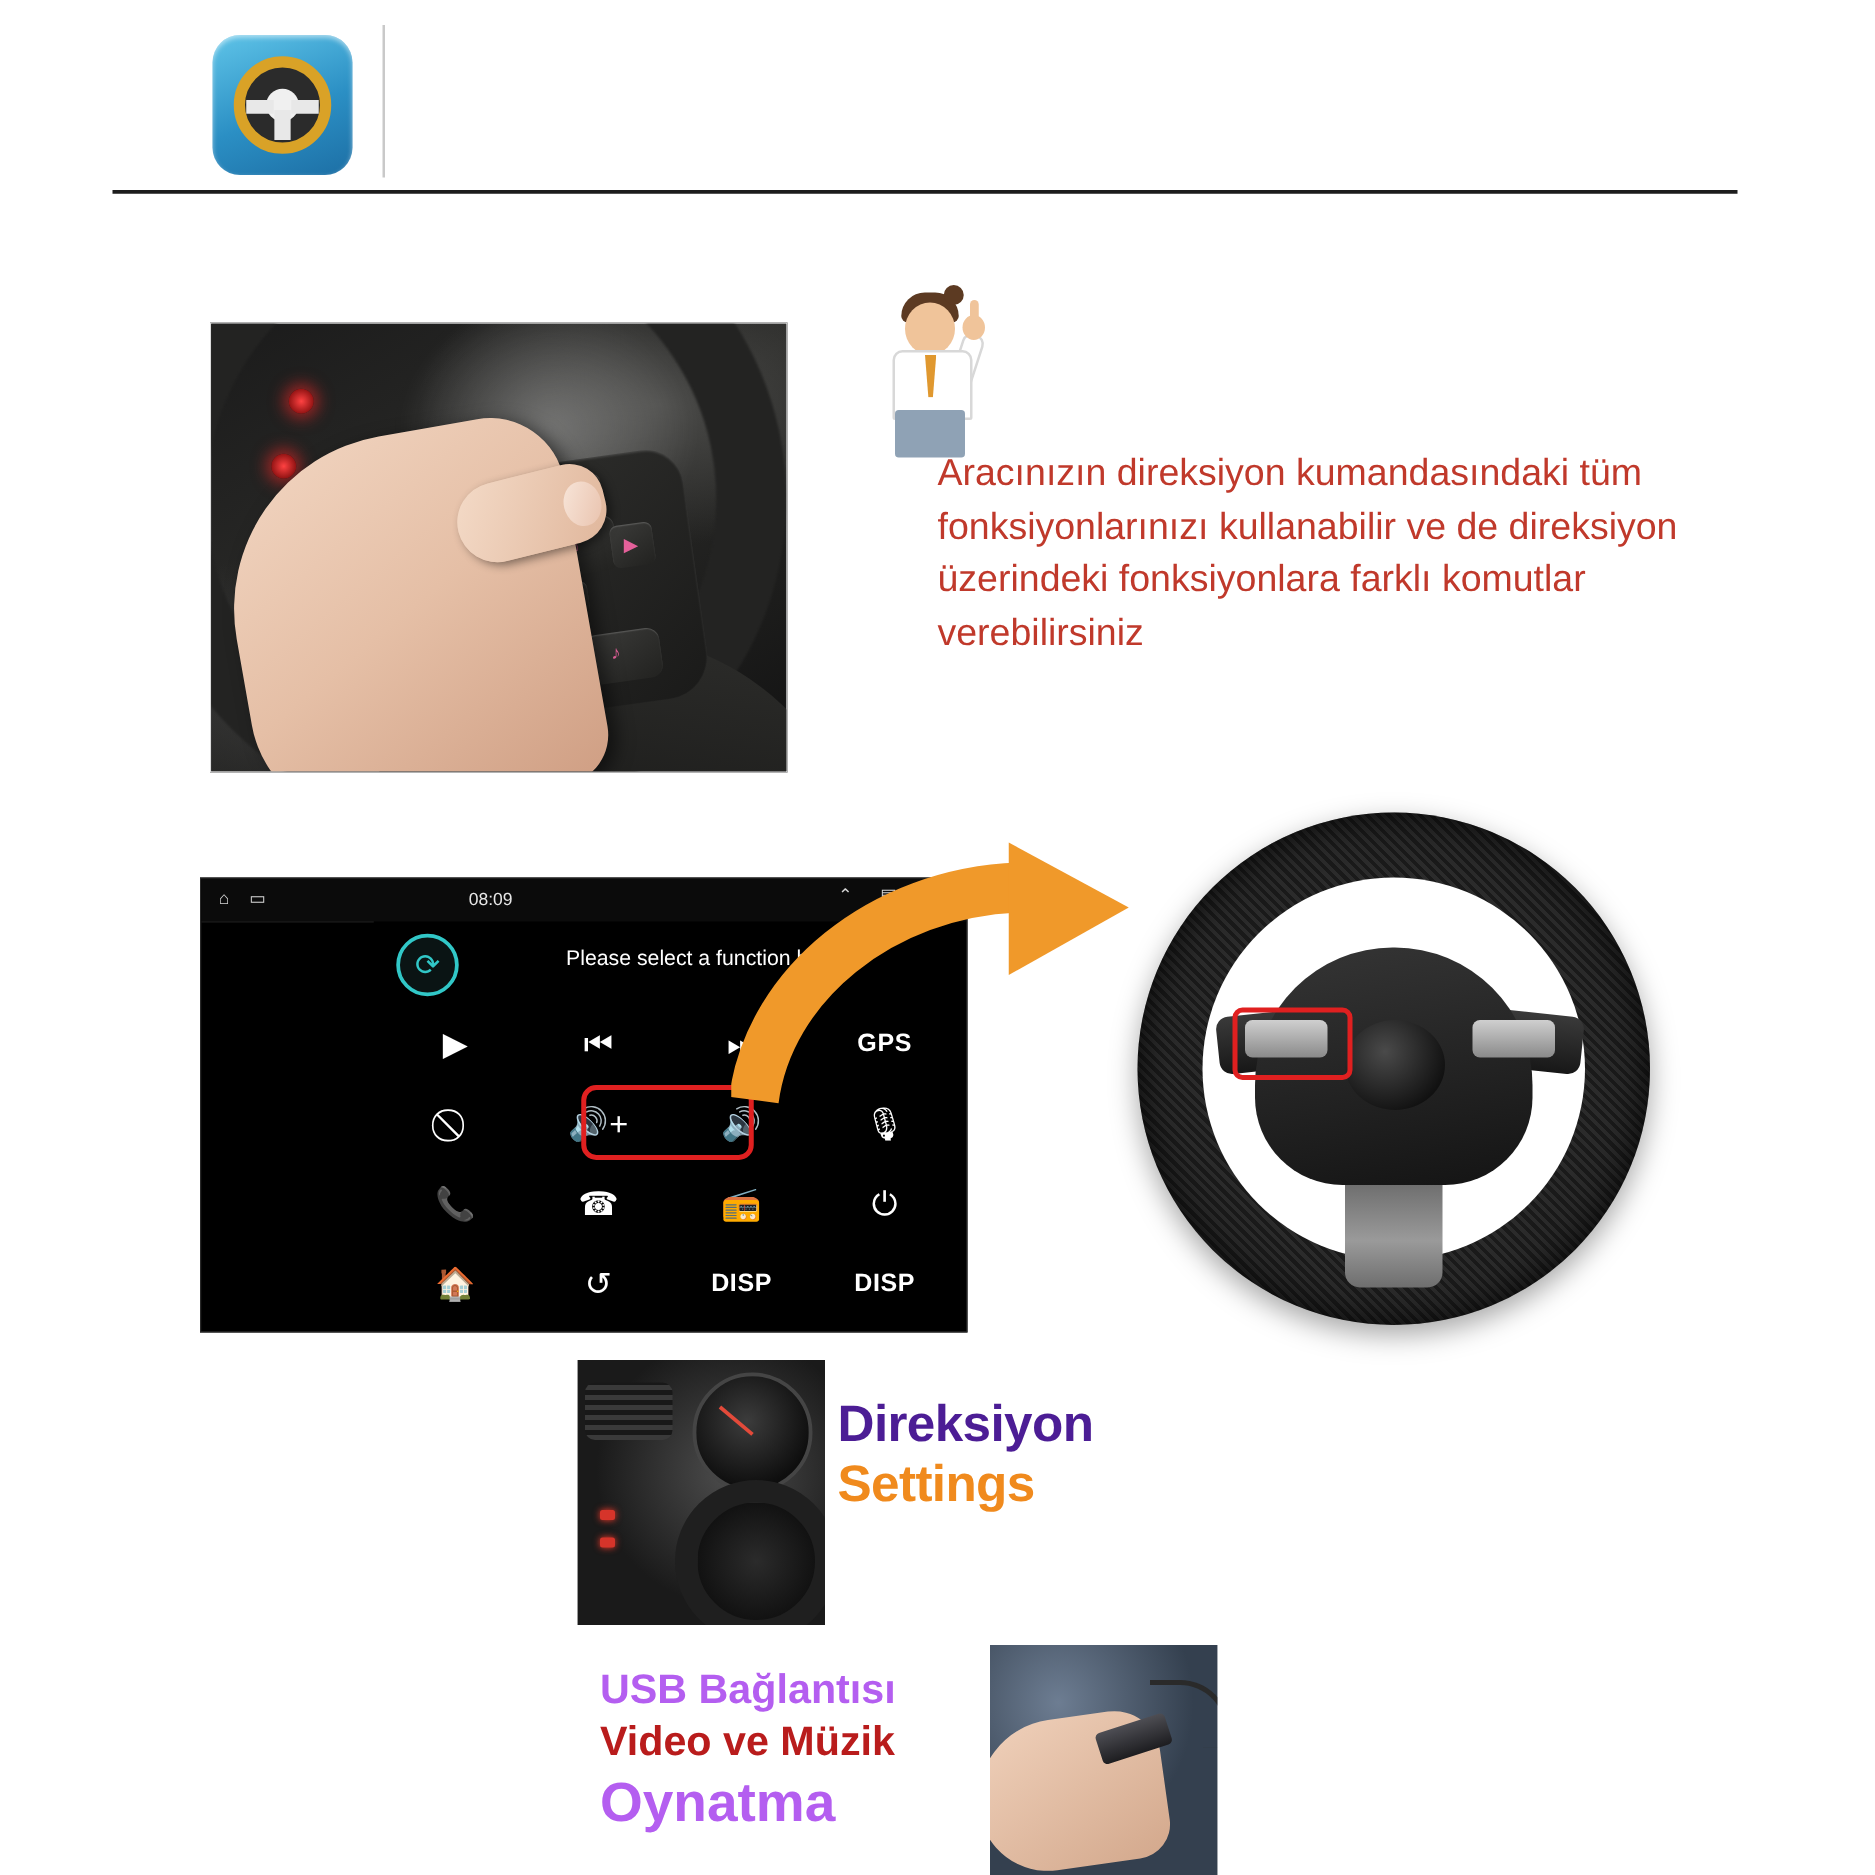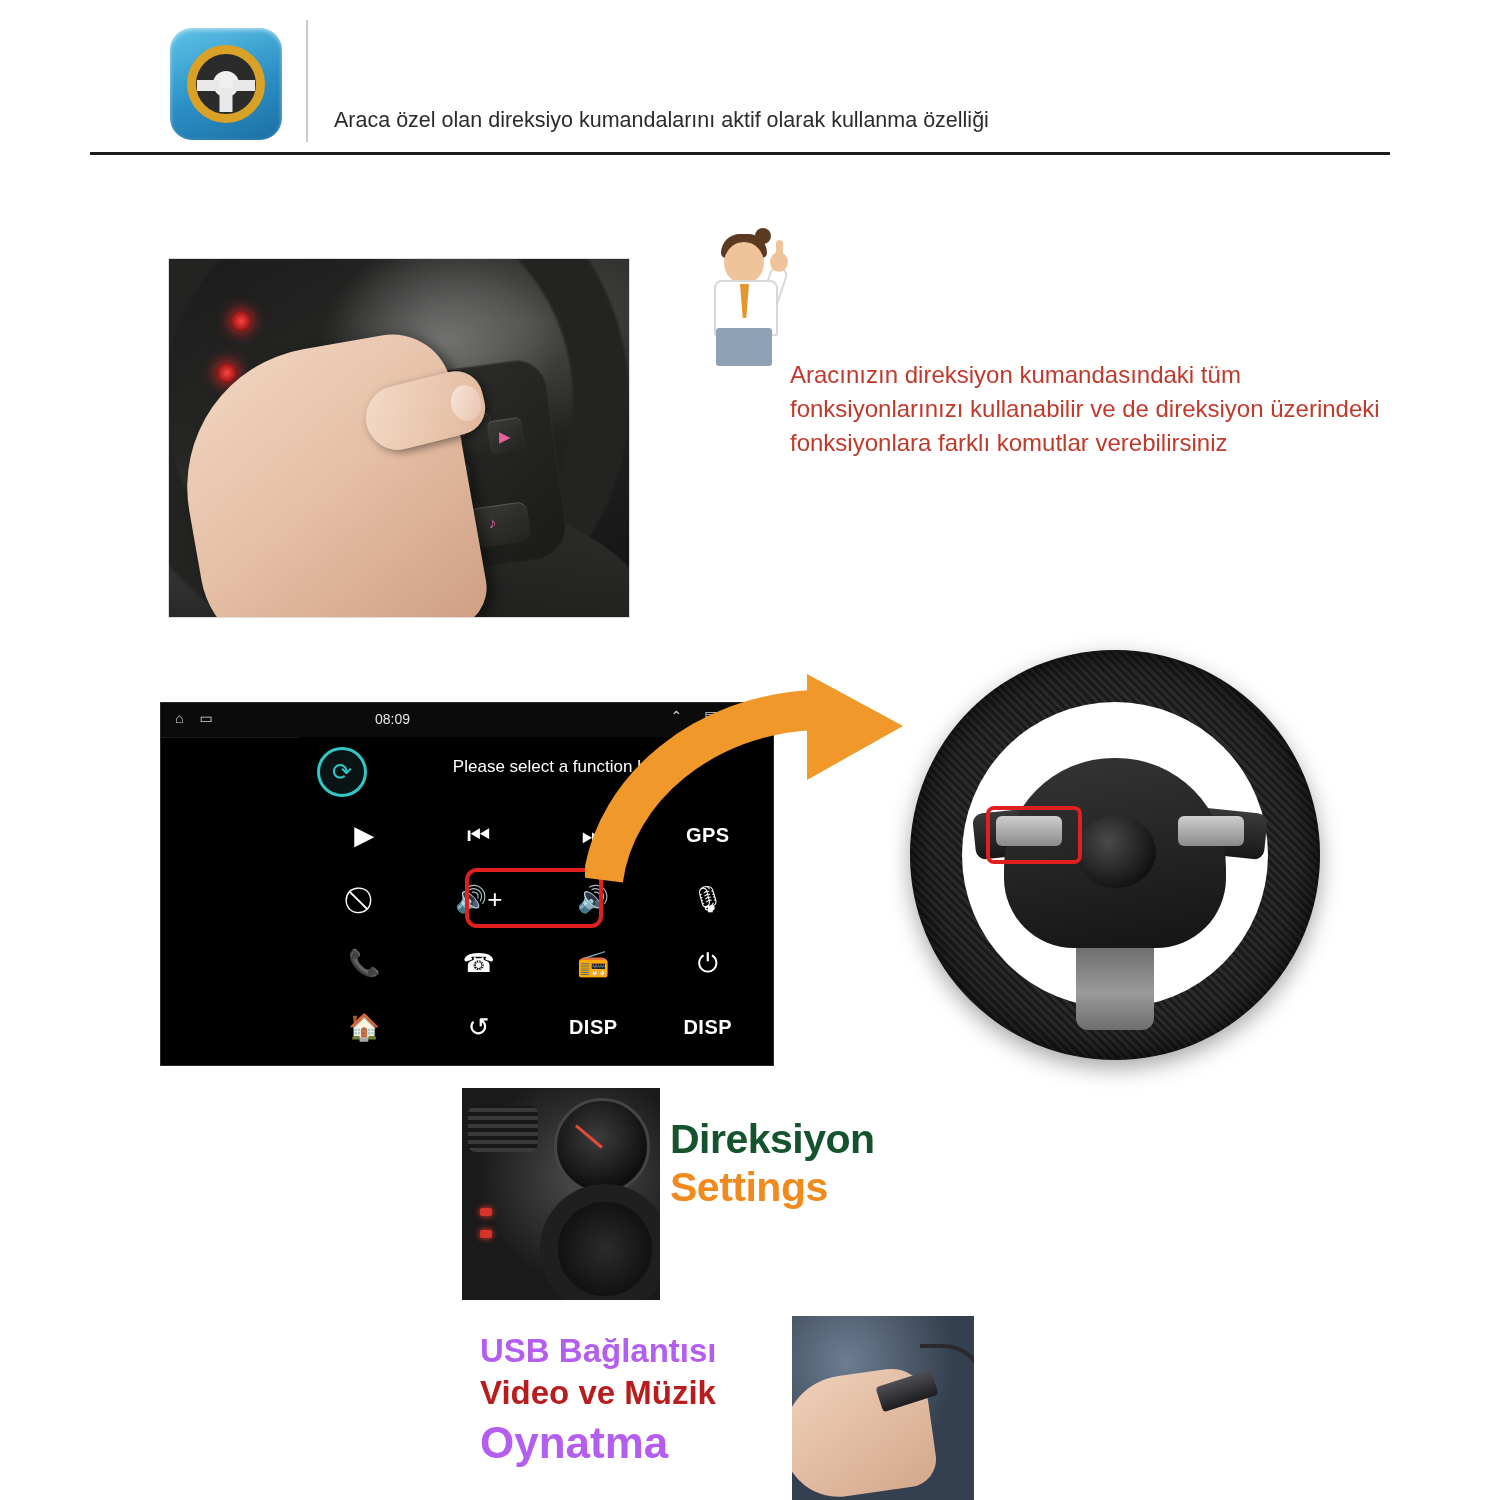--- a/index.html
+++ b/index.html
@@ -281,24 +281,23 @@
     position: absolute; left: 82px; top: 12px;
     width: 7px; height: 16px; border-radius: 4px; background: #f0c49a;
   }
 
   
   .red-text {
     position: absolute;
     left: 750px;
     top: 358px;
     width: 600px;
-    font-size: 24px;
+    font-size: 30px;
     line-height: 1.42;
     color: #c0392b;
-    margin-left: 40px;
   }
 
   
   .headunit {
     position: absolute;
     left: 160px;
     top: 702px;
     width: 612px;
     height: 362px;
     background: #000;
@@ -508,21 +507,21 @@
   }
   .bn-red1, .bn-red2 {
     position: absolute; width: 12px; height: 8px; border-radius: 2px;
     background: #d6342a; box-shadow: 0 0 6px #ff3b2b;
   }
   .bn-red1 { left: 18px; top: 120px; }
   .bn-red2 { left: 18px; top: 142px; }
 
   .bn-t1 {
     position: absolute; left: 208px; top: 28px;
-    font-size: 41px; font-weight: bold; color: #14532d;
+    font-size: 41px; font-weight: bold; color: #4c1d95;
     letter-spacing: -0.5px; white-space: nowrap;
   }
   .bn-t2 {
     position: absolute; left: 208px; top: 76px;
     font-size: 41px; font-weight: bold; color: #f08a1d;
     letter-spacing: -0.5px; white-space: nowrap;
   }
   .bn-t3 {
     position: absolute; left: 208px; top: 124px;
     font-size: 52px; font-weight: bold; color: #f08a1d;
@@ -577,21 +576,20 @@
 <body>
 
 <div class="header">
   <div class="logo-box">
     <div class="logo-wheel">
       <div class="logo-spoke-l"></div>
       <div class="logo-spoke-r"></div>
     </div>
   </div>
   <div class="header-divider"></div>
-  <div class="header-sub">Araca özel olan direksiyo kumandalarını aktif olarak kullanma özelliği</div>
 </div>
 <div class="header-rule"></div>
 
 <div class="photo-thumb">
   <div class="pt-dark"></div>
   <div class="pt-wheelarc"></div>
   <div class="pt-glow"></div>
   <div class="pt-wheelbottom"></div>
   <div class="pt-led1"></div>
   <div class="pt-led2"></div>

